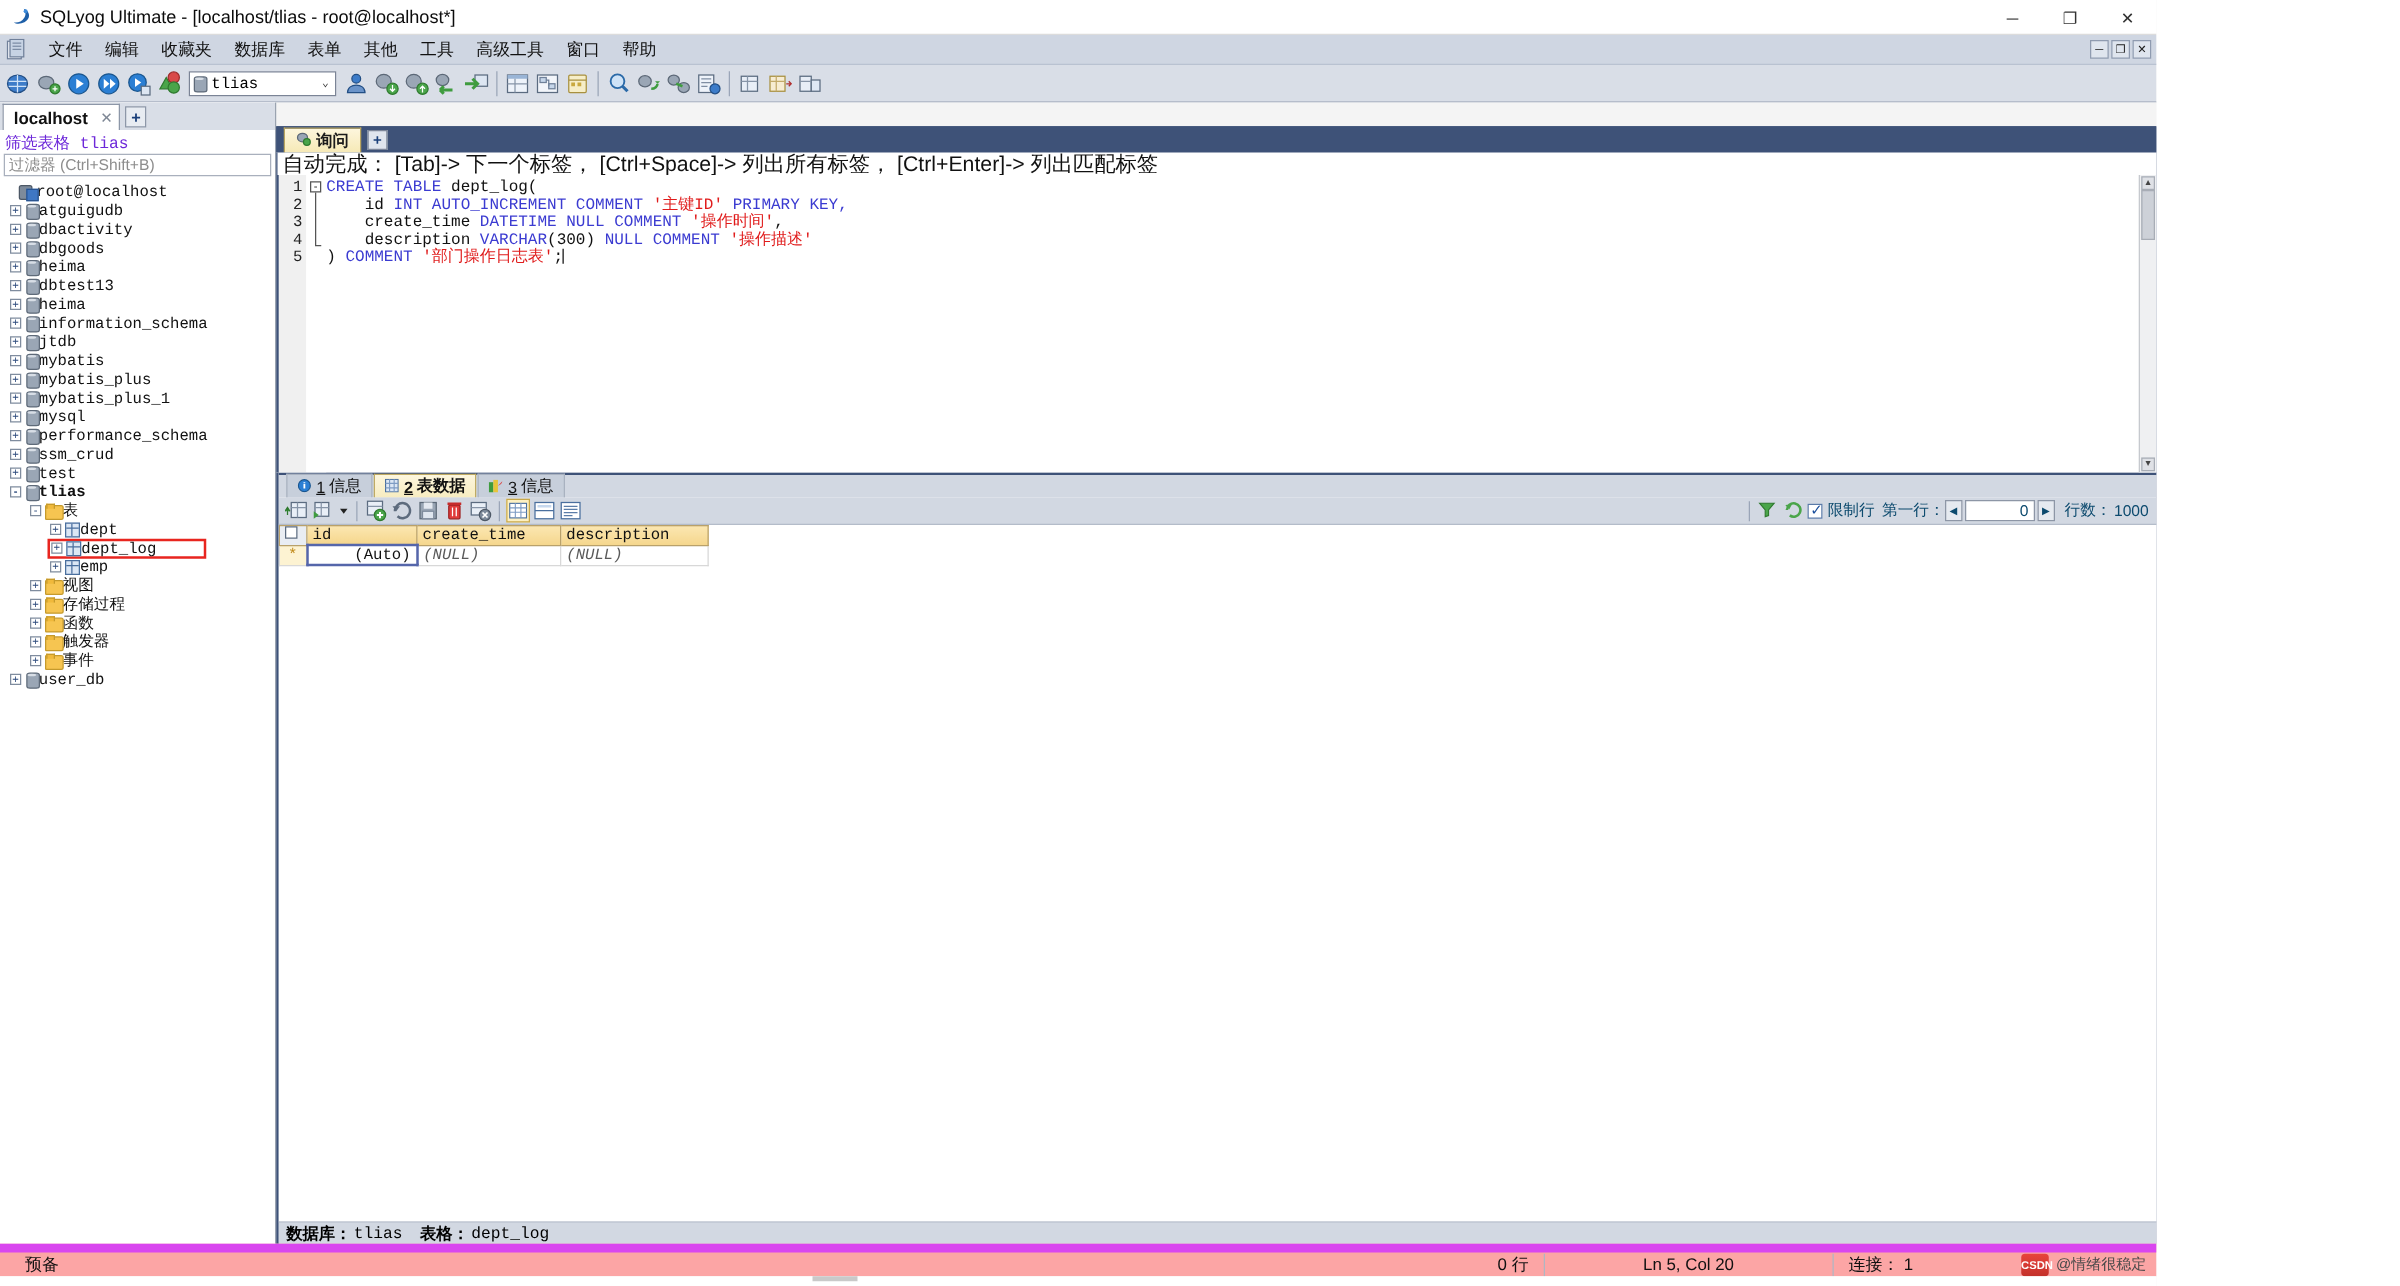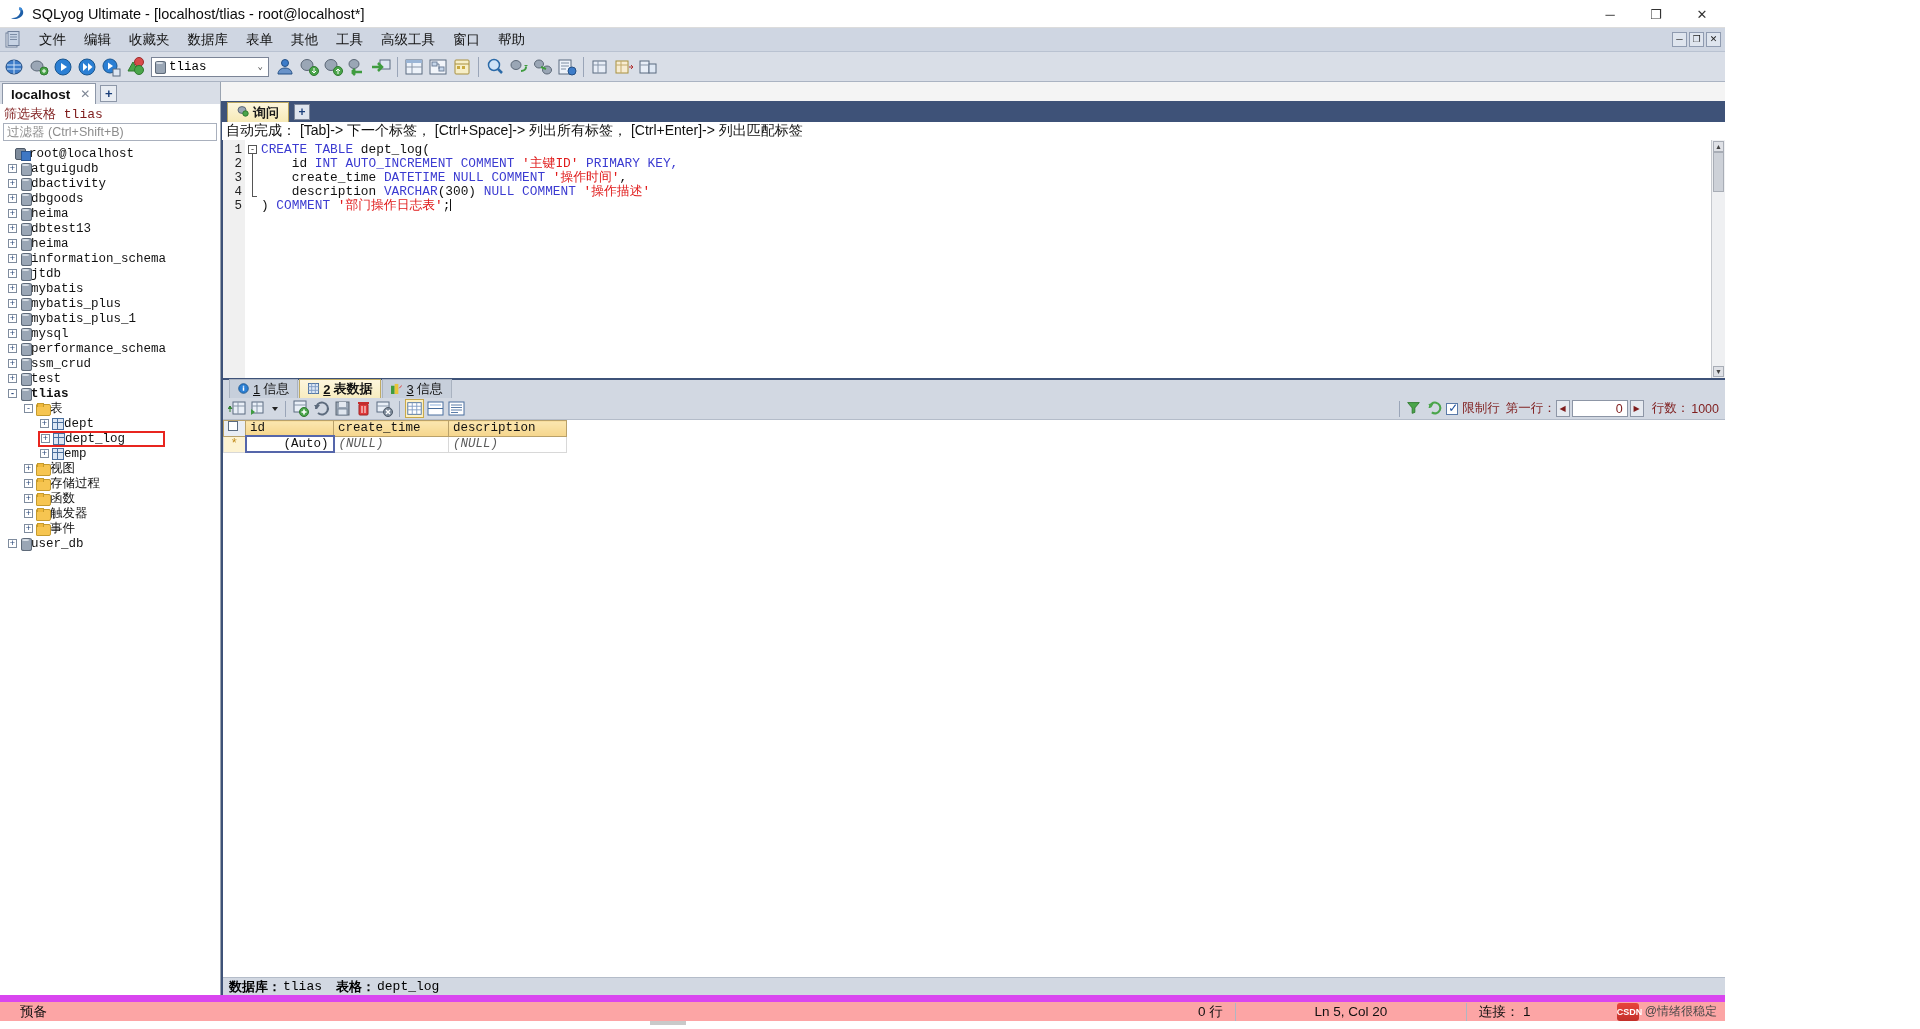--- a/index.html
+++ b/index.html
@@ -57,21 +57,21 @@
 
   
   .left { width: 221px; flex: 0 0 221px; display: flex; flex-direction: column;
           background: #fff; border-right: 1px solid #9aa3b0; }
   .conn-tabs { height: 22px; background: #d9dee7; display: flex; align-items: flex-end; padding-left: 2px; flex: 0 0 22px; }
   .conn-tab { height: 21px; background: #fff; border: 1px solid #8d97a8; border-bottom: none;
               display: flex; align-items: center; padding: 0 5px 0 8px; font-weight: bold; font-size: 13.5px; color: #111; }
   .conn-tab .x { margin-left: 10px; color: #7e8795; font-size: 12px; font-weight: normal; }
   .conn-add { width: 17px; height: 17px; margin-left: 4px; margin-bottom: 2px; border: 1px solid #8d97a8;
               background: #e8ecf2; color: #1a3f7a; font-size: 13px; line-height: 15px; text-align: center; font-weight: bold; }
-  .filter-title { height: 18px; font-size: 13px; padding: 1px 0 0 4px; color: #7f1d1d; font-family: "Liberation Mono", monospace; background: #fff;}
+  .filter-title { height: 18px; font-size: 13px; padding: 1px 0 0 4px; color: #6d28d9; font-family: "Liberation Mono", monospace; background: #fff;}
   .filter-title .zh { font-family: "Liberation Sans", sans-serif; }
   .filter-box { margin: 1px 3px 3px 3px; height: 18px; border: 1px solid #a9b0bd; background: #fff;
                 display: flex; align-items: center; padding-left: 3px; color: #8d8d8d; font-size: 12.5px; }
   .tree { flex: 1; overflow: hidden; background: #fff; padding-top: 2px; }
   .tnode { display: flex; align-items: center; height: 15px; font-size: 12.5px;
            font-family: "Liberation Mono", monospace; color: #111; white-space: nowrap; }
   .tnode .lbl-zh { font-family: "Liberation Sans", sans-serif; font-size: 12.5px; }
   .exp { width: 9px; height: 9px; border: 1px solid #7f8c9e; background: #fff; color: #2c4a7c;
          font-size: 9px; line-height: 7px; text-align: center; margin-right: 3px; flex: 0 0 9px; font-family: "Liberation Sans", sans-serif;}
   .exp.none { border: none; background: none; }
@@ -96,21 +96,21 @@
 
   
   .right { flex: 1; display: flex; flex-direction: column; min-width: 0; background: #3e5278; margin-top: 19px; }
   .ed-tabs { height: 21px; background: #3e5278; display: flex; align-items: flex-end; padding-left: 6px; flex: 0 0 21px; }
   .ed-tab { height: 20px; background: linear-gradient(#fdf6dd,#f6e9b6); border: 1px solid #b9a55f; border-bottom: none;
             display: flex; align-items: center; padding: 0 9px; font-size: 13px; font-weight: bold; color: #1b1b1b; }
   .ed-tab .ti { margin-right: 4px; }
   .ed-add { width: 16px; height: 16px; margin-left: 5px; margin-bottom: 2px; background: #dfe5ee; border: 1px solid #7d879a;
             color: #1a3f7a; font-weight: bold; font-size: 12px; line-height: 14px; text-align: center; }
   .ed-hint { height: 18px; background: #fff; border-left: 1px solid #3e5278; display: flex; align-items: center;
-             font-size: 14px; color: #111; padding-left: 4px; flex: 0 0 18px; }
+             font-size: 17px; color: #111; padding-left: 4px; flex: 0 0 18px; }
   .editor-wrap { flex: 0 0 238px; display: flex; background: #fff; border-left: 2px solid #3e5278; position: relative; overflow: hidden; }
   .gutter { width: 22px; background: #f0f0f0; text-align: right; padding-right: 3px; padding-top: 3px;
             font-family: "Liberation Mono", monospace; font-size: 12.5px; color: #222; flex: 0 0 22px; }
   .gutter div { height: 14px; line-height: 14px; }
   .foldcol { width: 16px; background: #fff; padding-top: 3px; position: relative; flex: 0 0 16px; }
   .fold-box { width: 9px; height: 9px; border: 1px solid #555; background: #fff; position: absolute; left: 3px; top: 5px;
               font-size: 9px; line-height: 7px; text-align: center; color: #222; font-family: "Liberation Sans", sans-serif;}
   .fold-line { position: absolute; left: 7px; top: 14px; width: 1px; height: 42px; background: #555; }
   .fold-end { position: absolute; left: 7px; top: 56px; width: 5px; height: 1px; background: #555; }
   .code { flex: 1; padding-top: 3px; font-family: "Liberation Mono", monospace; font-size: 12.8px;
@@ -132,21 +132,21 @@
   .res-tab { height: 19px; display: flex; align-items: center; padding: 0 8px; font-size: 13px; color: #111;
              border: 1px solid #a9b2c0; border-bottom: none; background: #c7cfdb; margin-right: 1px; }
   .res-tab.active { background: linear-gradient(#fdf6dd,#f7ecc0); border-color: #c0ab63; font-weight: bold; }
   .res-tab .num { text-decoration: underline; margin-right: 3px; }
   .res-tab .ti { margin-right: 4px; }
   .res-toolbar { height: 22px; background: #d2d8e2; display: flex; align-items: center; padding-left: 4px; flex: 0 0 22px;
                  border-bottom: 1px solid #b4bcc9; }
   .rt-ico { width: 19px; height: 19px; margin: 0 1px; position: relative; flex: 0 0 19px; }
   .rt-ico.sel { background: #fdf0c2; border: 1px solid #c8a84a; }
   .rt-sep { width: 1px; height: 16px; background: #9aa5b8; margin: 0 4px; }
-  .rt-right { margin-left: auto; display: flex; align-items: center; padding-right: 6px; font-size: 12.5px; color: #7f1d1d; }
+  .rt-right { margin-left: auto; display: flex; align-items: center; padding-right: 6px; font-size: 12.5px; color: #0c4a6e; }
   .cb { width: 12px; height: 12px; background: #fff; border: 1px solid #5a7aa8; display: inline-block; position: relative; margin-right: 4px; }
   .cb::after { content: "\2713"; position: absolute; left: 1px; top: -3px; font-size: 12px; color: #1b4f9c; }
   .numbox { width: 56px; height: 17px; border: 1px solid #8d96a6; background: #fff; display: flex; align-items: center;
             justify-content: flex-end; padding-right: 4px; font-size: 12.5px; margin: 0 2px; }
   .spin { width: 14px; height: 17px; border: 1px solid #8d96a6; background: #e6eaf0; font-size: 8px; text-align: center; line-height: 15px; }
   .grid-area { flex: 1; background: #fff; overflow: hidden; position: relative; }
   .gridtbl { border-collapse: collapse; font-family: "Liberation Mono", monospace; font-size: 12.5px; }
   .gridtbl th { background: linear-gradient(#fbe6b0,#f5d68c); border: 1px solid #b9a16a; height: 15px; padding: 0 4px;
                 text-align: left; font-weight: normal; color: #111; }
   .gridtbl th.rowsel { background: #e9edf3; width: 22px; }

